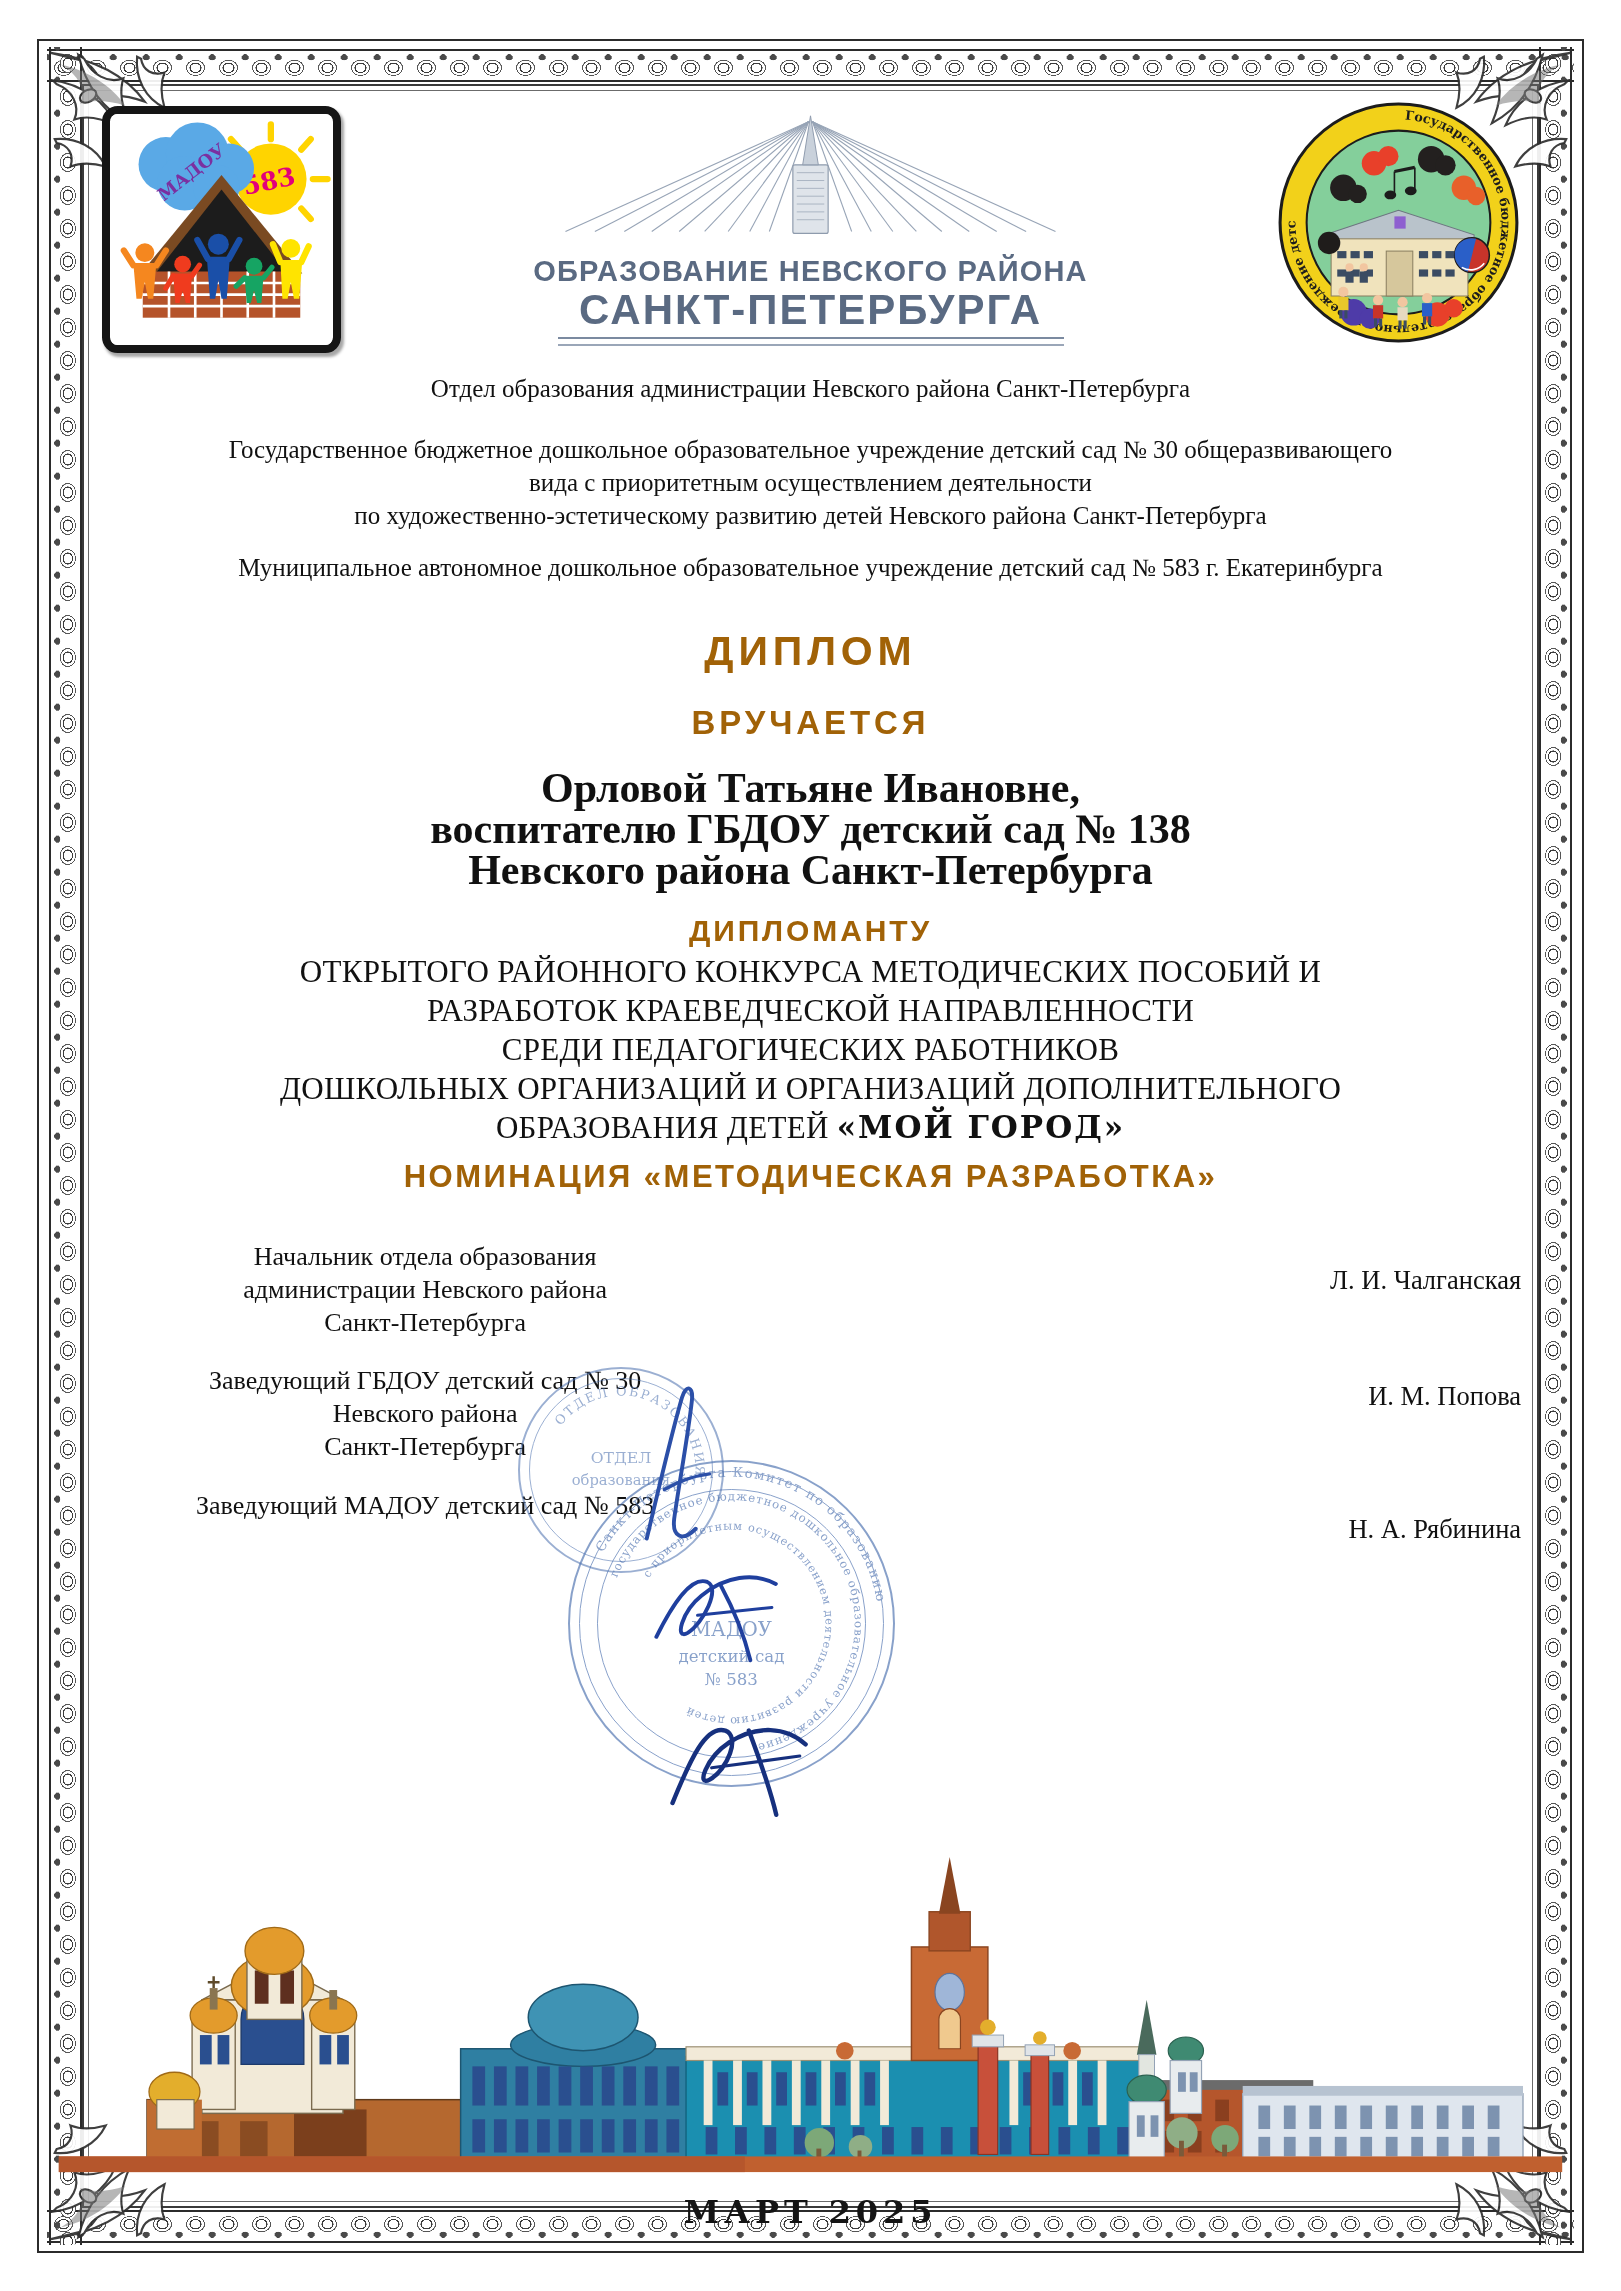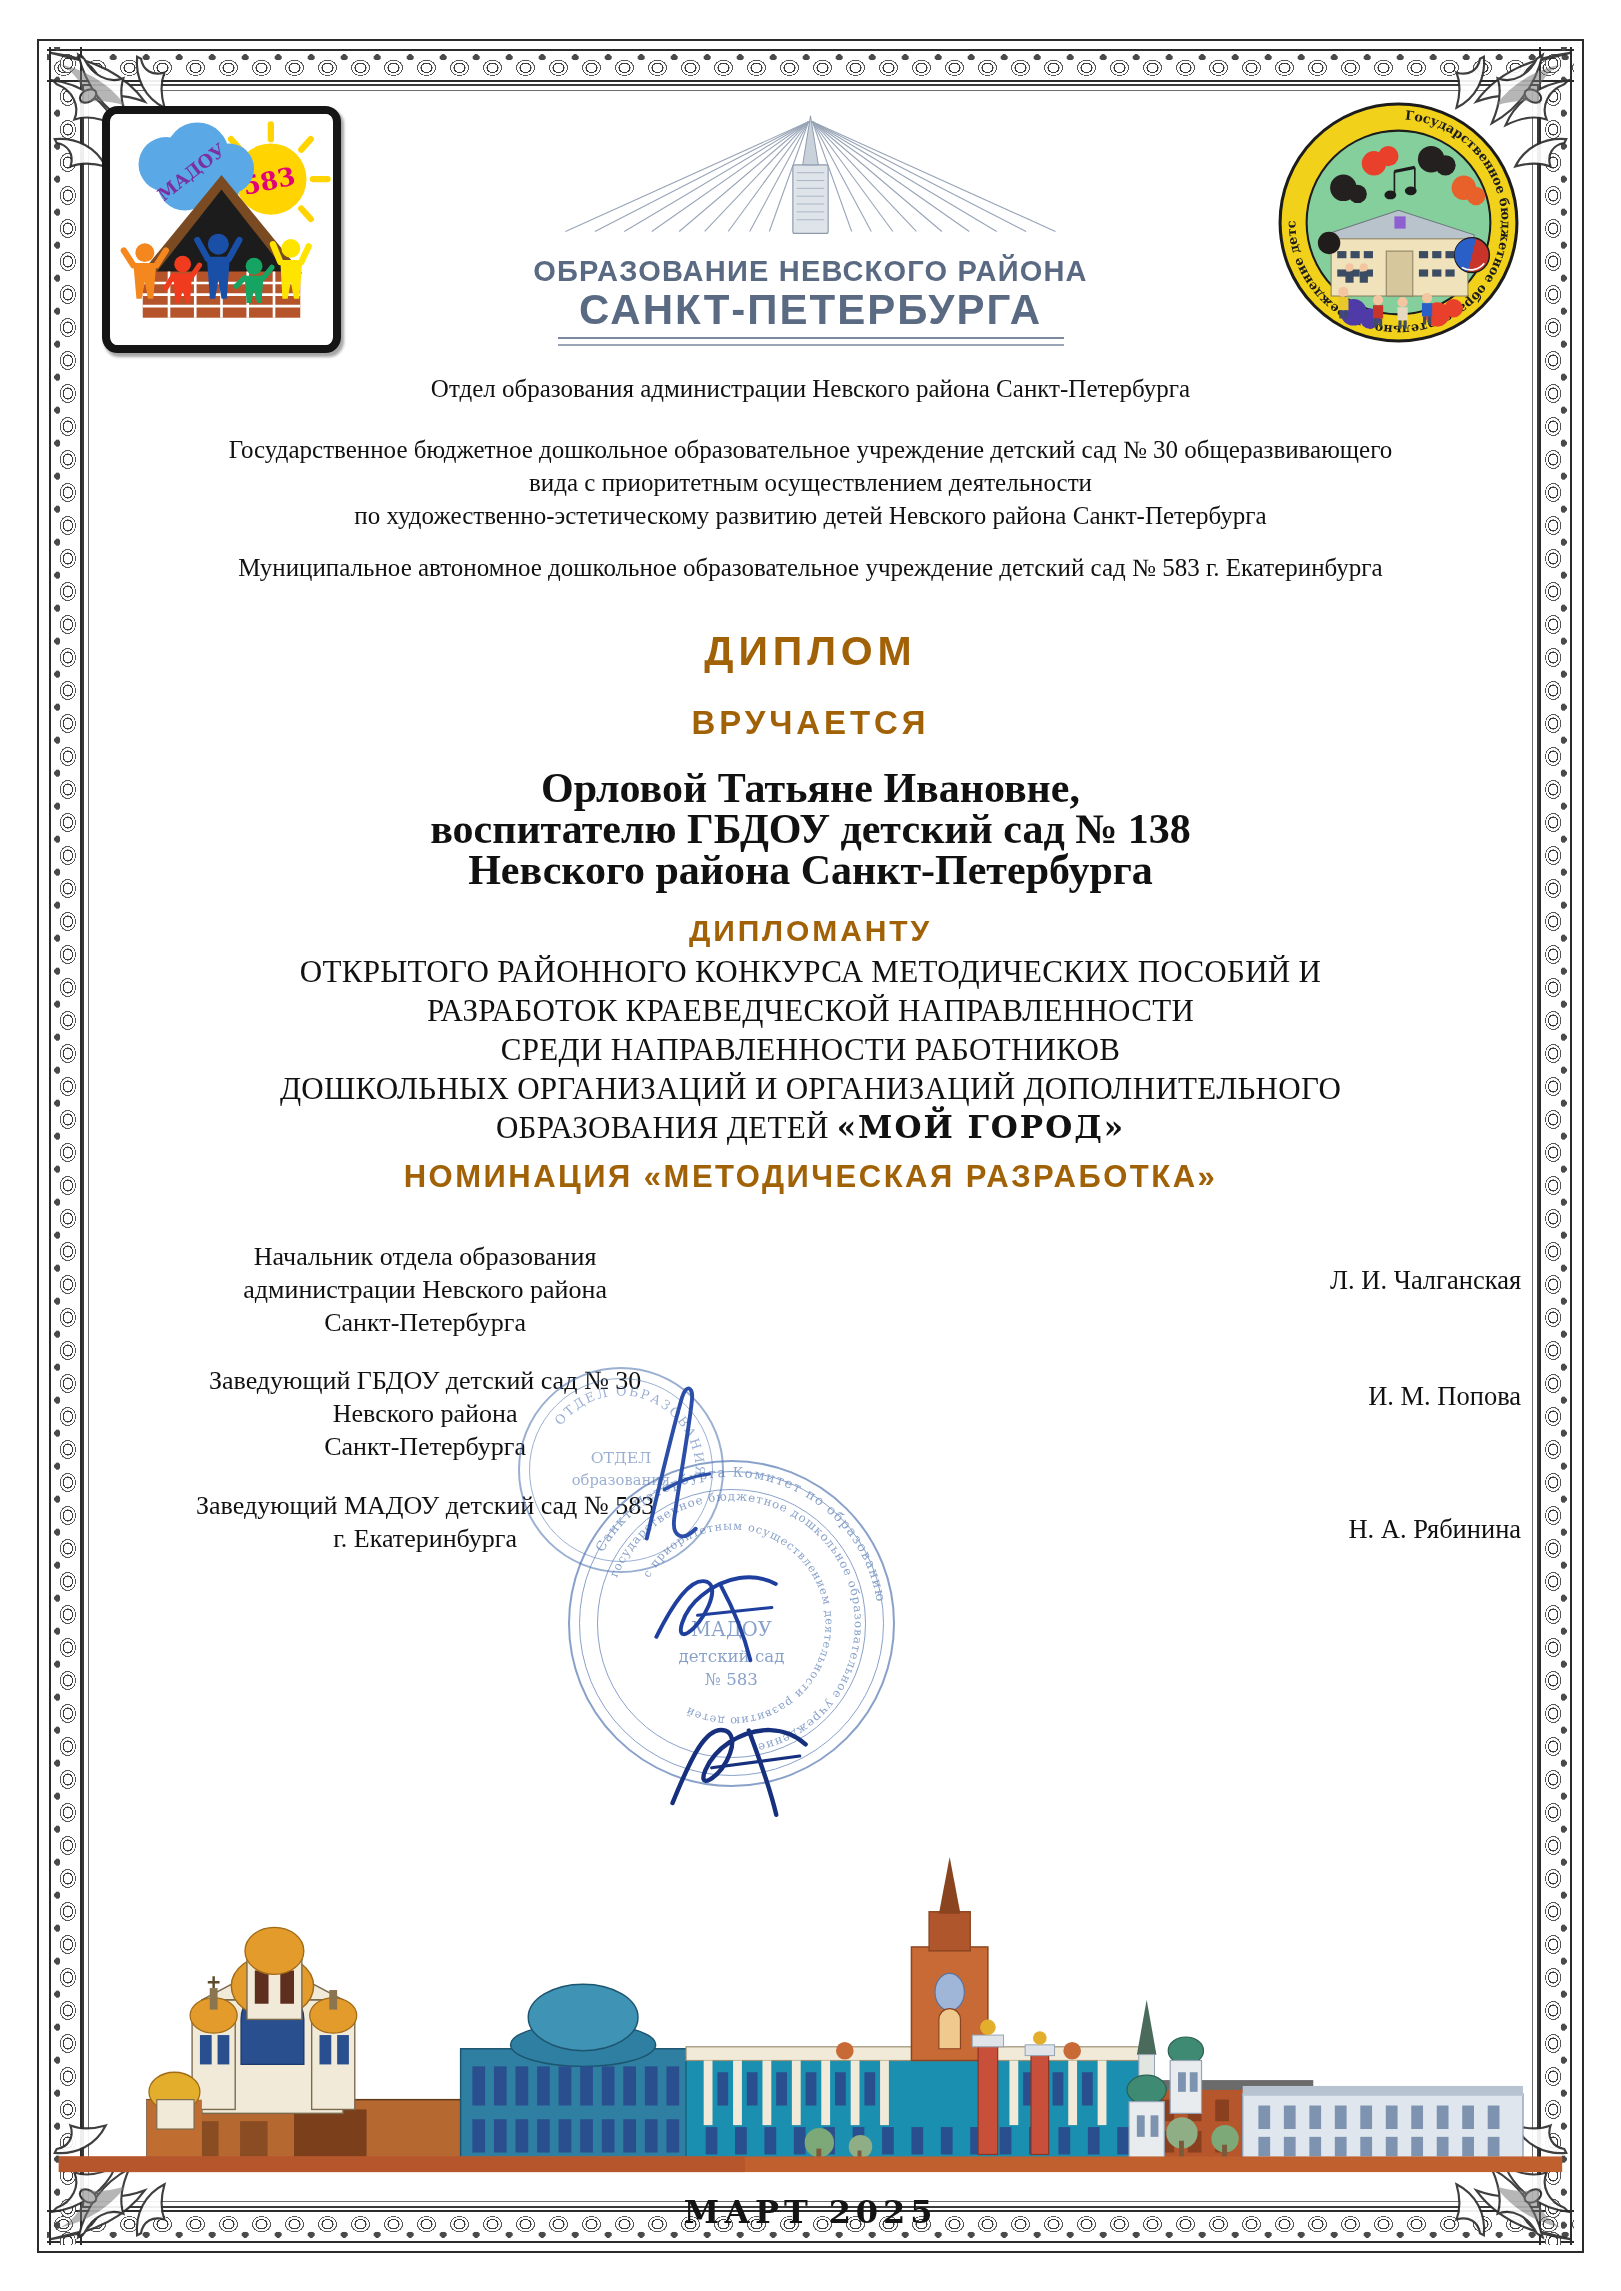--- a/index.html
+++ b/index.html
@@ -503,21 +503,21 @@
       <div>Орловой Татьяне Ивановне,</div>
       <div>воспитателю ГБДОУ детский сад № 138</div>
       <div>Невского района Санкт-Петербурга</div>
     </div>
 
     <div class="display diplomantu">ДИПЛОМАНТУ</div>
 
     <div class="contest">
       <div>ОТКРЫТОГО РАЙОННОГО КОНКУРСА МЕТОДИЧЕСКИХ ПОСОБИЙ И</div>
       <div>РАЗРАБОТОК КРАЕВЕДЧЕСКОЙ НАПРАВЛЕННОСТИ</div>
-      <div>СРЕДИ НАПРАВЛЕННОСТИ РАБОТНИКОВ</div>
+      <div>СРЕДИ ПЕДАГОГИЧЕСКИХ РАБОТНИКОВ</div>
       <div>ДОШКОЛЬНЫХ ОРГАНИЗАЦИЙ И ОРГАНИЗАЦИЙ ДОПОЛНИТЕЛЬНОГО</div>
       <div>
         <span>ОБРАЗОВАНИЯ ДЕТЕЙ </span><span class="deco">«МОЙ ГОРОД»</span>
       </div>
     </div>
 
     <div class="display nomination">НОМИНАЦИЯ «МЕТОДИЧЕСКАЯ РАЗРАБОТКА»</div>
 
     <div class="signatures">
 
@@ -535,21 +535,20 @@
           <div>Заведующий ГБДОУ детский сад № 30</div>
           <div>Невского района</div>
           <div>Санкт-Петербурга</div>
         </div>
         <div class="sig-name">И. М. Попова</div>
       </div>
 
       <div class="sig-row r3">
         <div class="sig-role">
           <div>Заведующий МАДОУ детский сад № 583</div>
-          <div>г. Екатеринбурга</div>
         </div>
         <div class="sig-name">Н. А. Рябинина</div>
       </div>
     </div>
   </div>
 
   <div class="stamp" id="stamp-a">
     <div class="ring"></div>
     <svg viewBox="0 0 206 206">
       <defs>

